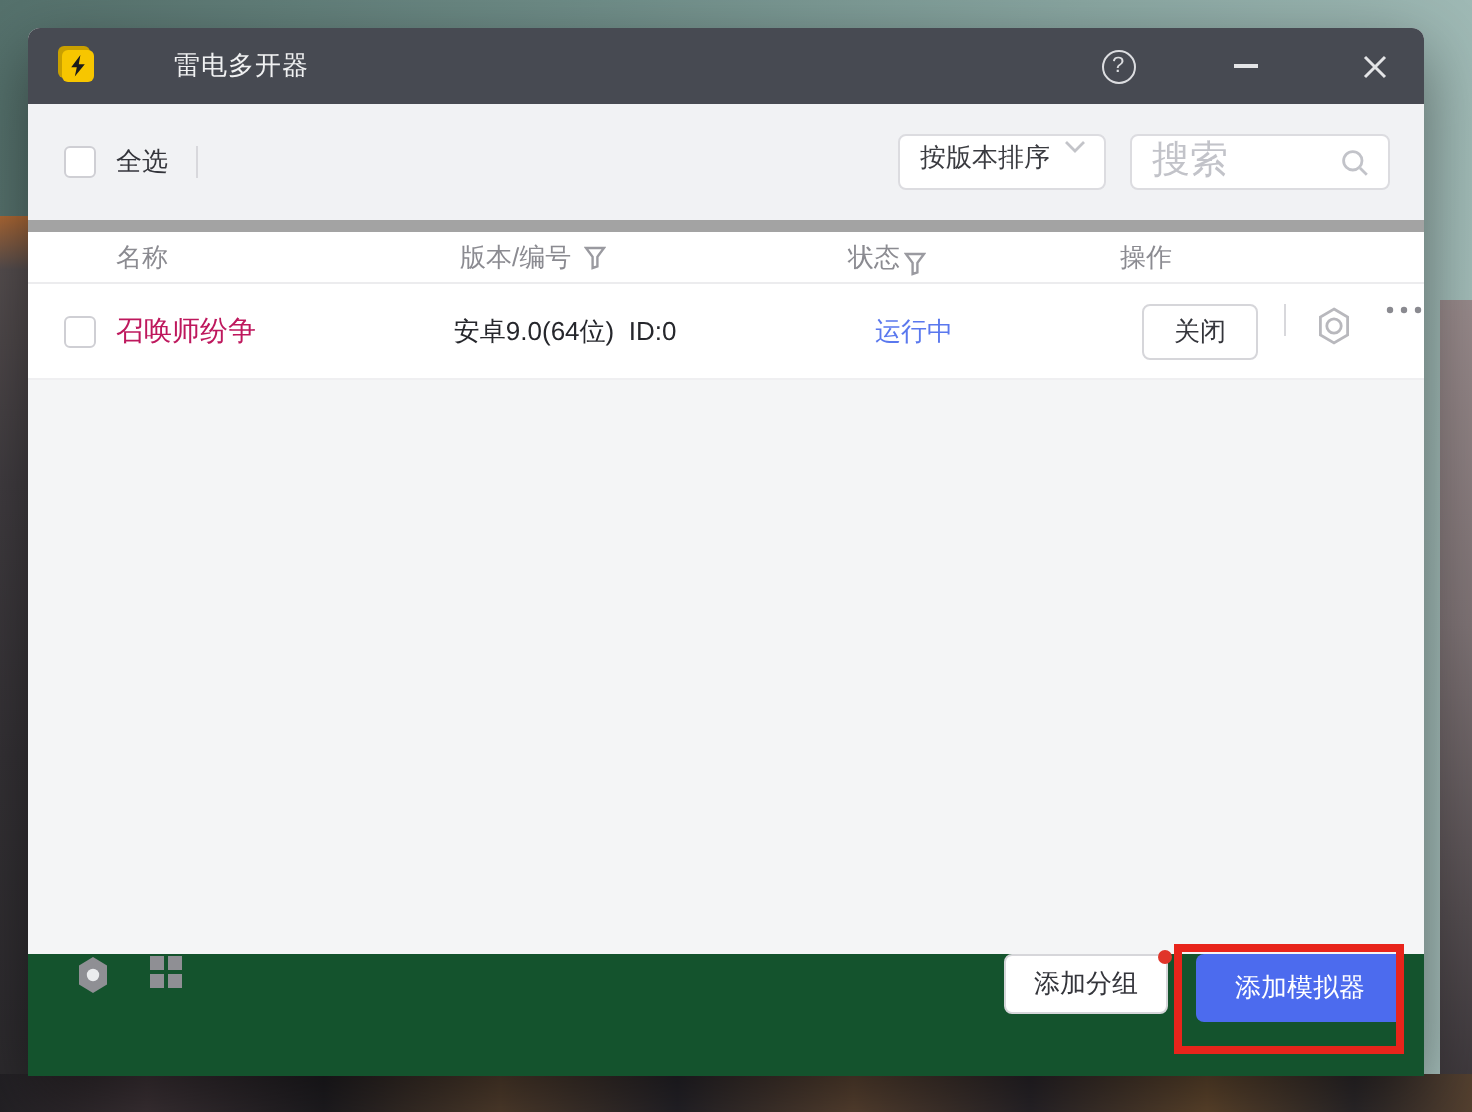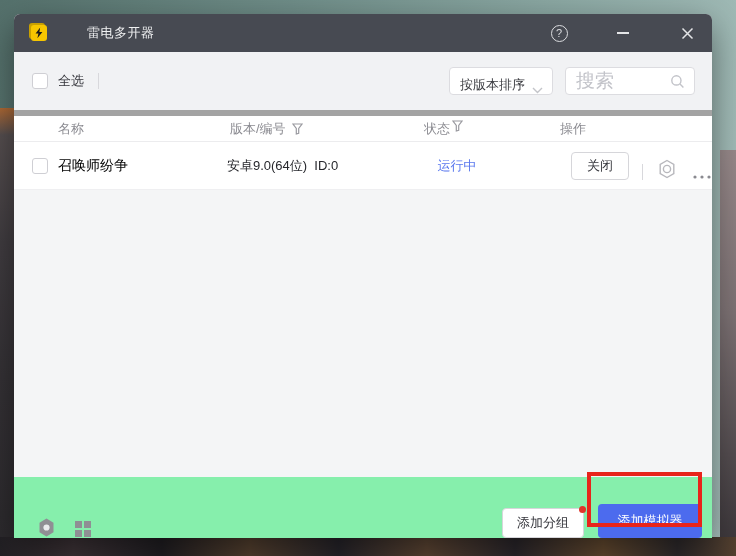--- a/index.html
+++ b/index.html
@@ -42,49 +42,49 @@
   .toolbar { flex:0 0 58px; background:#f1f2f4; display:flex; align-items:center;
     padding:0 17px 0 18px; }
   .checkbox { width:16px; height:16px; border:1px solid #cfcfd4; border-radius:3px; background:#fff; flex:0 0 auto; }
   .lbl-selectall { margin-left:10px; font-size:13px; color:#34353b; }
   .vdiv { width:1px; height:16px; background:#d8d8dc; margin:0 14px; }
   .btn { height:28px; padding:0 14px; background:#fff; border:1px solid #d6d6da;
     border-radius:4px; font-size:13px; color:#34353b;
     display:inline-flex; align-items:center; justify-content:center; font-family:inherit; }
   .spacer { flex:1; }
   .dropdown { width:104px; height:28px; background:#fff; border:1px solid #dcdce0; border-radius:4px;
-    display:flex; align-items:flex-end; justify-content:space-between; padding:2px 9px 0 10px;
+    display:flex; align-items:flex-start; justify-content:space-between; padding:2px 9px 0 10px;
     font-size:13px; color:#3a3b40; }
   .searchbox { width:130px; height:28px; background:#fff; border:1px solid #dcdce0; border-radius:4px;
     display:flex; align-items:center; padding:0 9px 0 10px; margin-left:12px; }
   .searchbox input { border:none; outline:none; flex:1; min-width:0; background:transparent;
     font-size:19px; color:#333; font-family:inherit; }
   .searchbox input::placeholder { color:#c2c3c9; }
 
   
   .thead { flex:0 0 32px; background:#fff; border-top:6px solid #a3a3a3; border-bottom:1px solid #ececee;
     display:flex; align-items:center; font-size:13px; color:#8b8b91; padding-left:44px; }
   .col-name { width:172px; }
   .col-version { width:194px; display:flex; align-items:center; gap:6px; }
-  .col-status { width:136px; display:flex; align-items:flex-start; gap:2px;font-family:Liberation Mono, monospace; }
+  .col-status { width:136px; display:flex; align-items:flex-end; gap:2px;font-family:Liberation Mono, monospace; }
   .col-ops { flex:1; }
   .trow { flex:0 0 48px; background:#fff; border-bottom:1px solid #efeff1;
     display:flex; align-items:center; padding-left:18px; }
-  .row-name { width:172px; margin-left:10px; font-size:14px; color:#000000; }
+  .row-name { width:172px; margin-left:10px; font-size:14px; color:#be185d; }
   .row-version { width:194px; font-size:13px; color:#26272c; white-space:pre; }
   .row-status { width:136px; font-size:13px; }
-  .row-ops { flex:1; display:flex; align-items:flex-end; }
+  .row-ops { flex:1; display:flex; align-items:flex-start; }
   .btn-close { width:58px; height:28px; padding:0; }
   .row-ops .vdiv { margin:0 13px; }
   .more-icon { margin-left:14px; display:flex; align-items:center; }
 
   .empty-area { flex:1; background:#f4f5f6; }
 
   
-  .bottombar { flex:0 0 61px; background:#86efac; display:flex; align-items:flex-end;
+  .bottombar { flex:0 0 61px; background:#14532d; display:flex; align-items:flex-start;
     padding:0 10px 0 22px; }
   .foot-icon { display:flex; align-items:center; justify-content:center; }
   .grid-icon { margin-left:17px; }
   .btn-addgroup { position:relative; height:30px; font-size:13px; }
   .red-dot { position:absolute; top:-3px; right:-3px; width:7px; height:7px;
     border-radius:50%; background:#e0352a; }
   .btn-addemu { height:34px; width:104px; margin-left:14px; background:#4c6bee; border:none;
     color:#fff; font-size:13px; border-radius:4px; }
 
   

